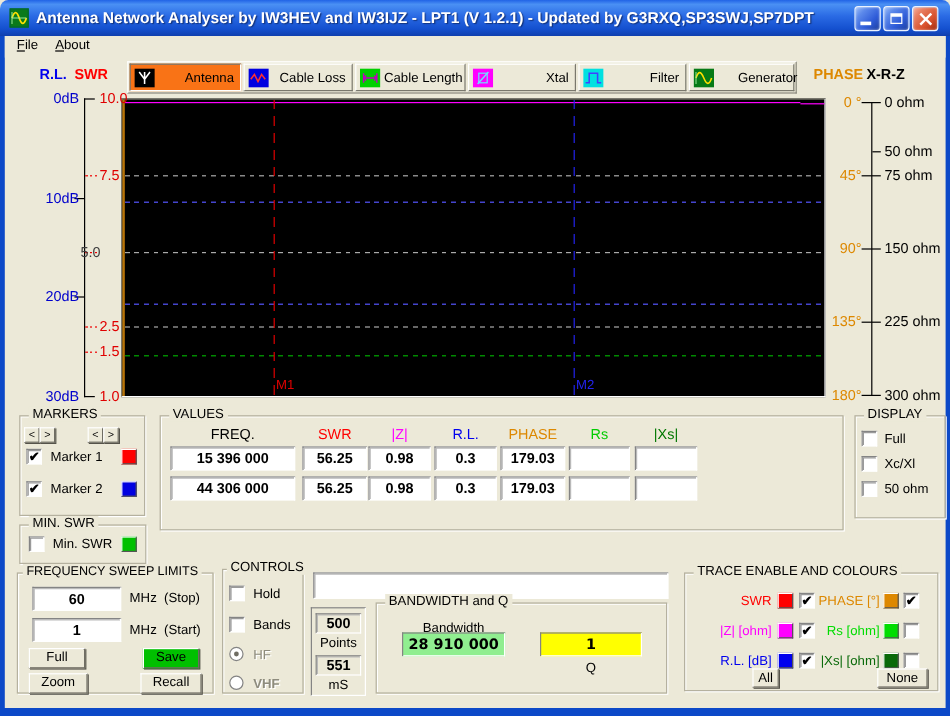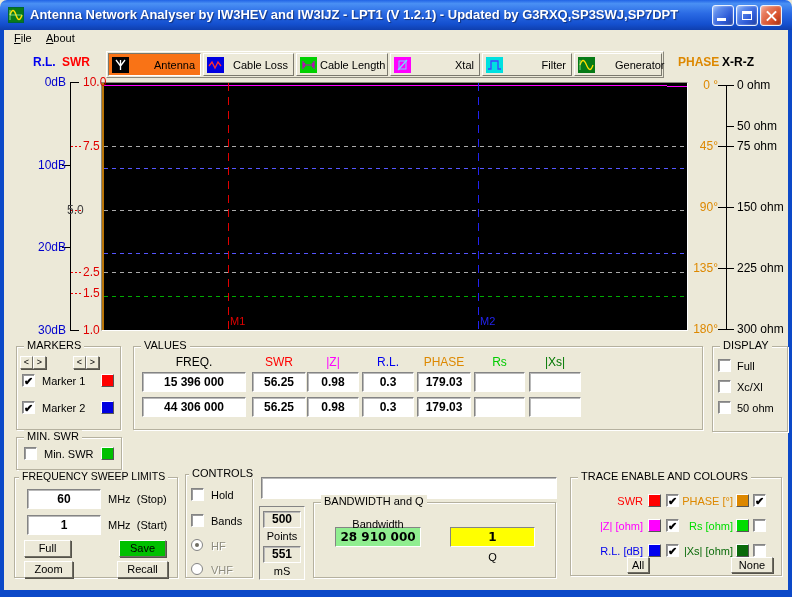--- a/index.html
+++ b/index.html
@@ -250,21 +250,21 @@
   <span class="spin" style="left:33px;top:356px;">&gt;</span>
   <span class="spin" style="left:73px;top:356px;">&lt;</span>
   <span class="spin" style="left:86px;top:356px;">&gt;</span>
   <span class="cb" style="left:22px;top:374px;">✔</span>
   <span class="plain" style="left:42px;top:375px;">Marker 1</span>
   <span class="swatch" style="left: 101px; top: 374px; background: rgb(255, 0, 0);"></span>
   <span class="cb" style="left:22px;top:401px;">✔</span>
   <span class="plain" style="left:42px;top:402px;">Marker 2</span>
   <span class="swatch" style="left: 101px; top: 401px; background: rgb(0, 0, 224);"></span>
 
-  <div class="gbox" style="left:133px;top:346px;width:570px;height:84px;padding-left:38px;">
+  <div class="gbox" style="left:133px;top:346px;width:570px;height:96px;padding-left:38px;">
     <span class="legend">VALUES</span>
   </div>
   <span class="valhdr" style="left: 142px; top: 355px; width: 104px; color: rgb(0, 0, 0);">FREQ.</span>
   <span class="valhdr" style="left: 252px; top: 355px; width: 54px; color: rgb(255, 0, 0);">SWR</span>
   <span class="valhdr" style="left: 307px; top: 355px; width: 52px; color: rgb(255, 0, 255);">|Z|</span>
   <span class="valhdr" style="left: 362px; top: 355px; width: 52px; color: rgb(0, 0, 238);">R.L.</span>
   <span class="valhdr" style="left: 417px; top: 355px; width: 54px; color: rgb(221, 136, 0);">PHASE</span>
   <span class="valhdr" style="left: 474px; top: 355px; width: 51px; color: rgb(0, 204, 0);">Rs</span>
   <span class="valhdr" style="left: 529px; top: 355px; width: 52px; color: rgb(0, 119, 0);">|Xs|</span>
 
@@ -318,21 +318,21 @@
   </div>
   <span class="cb" style="left:191px;top:488px;"></span>
   <span class="plain" style="left:211px;top:489px;">Hold</span>
   <span class="cb" style="left:191px;top:514px;"></span>
   <span class="plain" style="left:211px;top:515px;">Bands</span>
   <span class="radio" style="left:191px;top:539px;">
       <span class="dot"></span>
     </span>
   <span class="plain graylab" style="left:211px;top:540px;">HF</span>
   <span class="radio" style="left:191px;top:563px;"></span>
-  <span class="plain graylab" style="left:211px;top:564px;">VHF</span>
+  <span class="plain graylab" style="left:211px;top:564px;font-weight:bold;">VHF</span>
 
   <input class="field" style="left: 261px; top: 477px; width: 296px; height: 22px; font-size: 12px; padding: 0px 4px;" value="">
 
   <div class="sunkpanel" style="left:259px;top:506px;width:46px;height:74px;background:#ECE9D8;"></div>
   <div class="field valbox" style="left:263px;top:511px;width:38px;height:17px;line-height:15px;background:#ECE9D8;">500</div>
   <span class="plain" style="left:263px;top:530px;width:38px;text-align:center;">Points</span>
   <div class="field valbox" style="left:263px;top:546px;width:38px;height:17px;line-height:15px;background:#ECE9D8;">551</div>
   <span class="plain" style="left:263px;top:565px;width:38px;text-align:center;">mS</span>
 
   <div class="gbox" style="left:313px;top:502px;width:243px;height:76px;">

